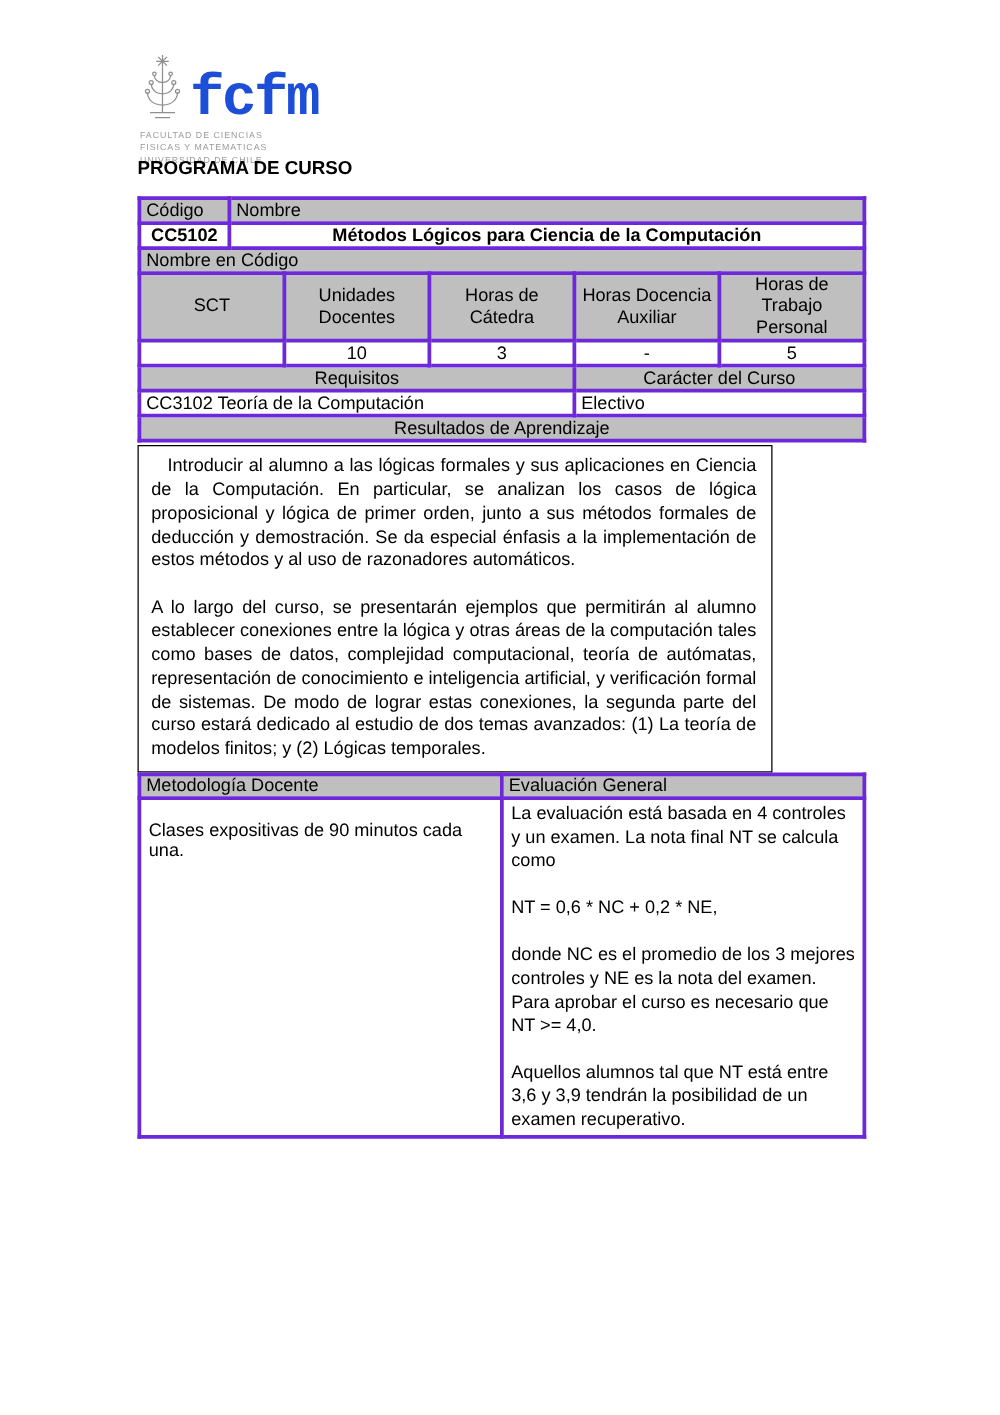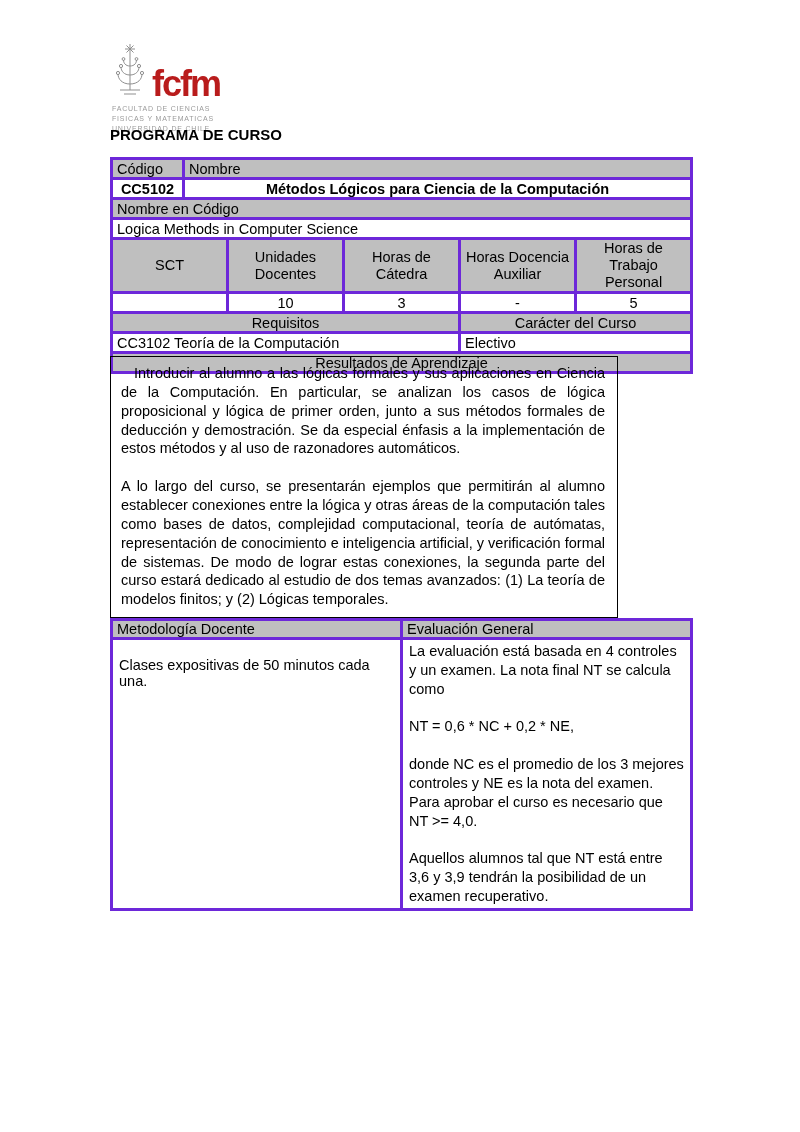--- a/index.html
+++ b/index.html
@@ -13,22 +13,22 @@
     color: #000;
     overflow: hidden;
   }
   .content { position: absolute; left: 110px; top: 0; width: 580px; height: 1132px; }
 
   
   .logo { position: absolute; left: 2px; top: 42px; width: 180px; }
   .logo-top { display: flex; align-items: flex-end; gap: 4px; }
   .tree-icon { display: block; }
   .fcfm-text {
-    font-size: 36px; font-weight: bold; color: #b91c1c;
-    letter-spacing: -2px; line-height: 0.9; font-family: Liberation Sans, sans-serif;
+    font-size: 46px; font-weight: bold; color: #1d4ed8;
+    letter-spacing: -2px; line-height: 0.9; font-family: Liberation Mono, monospace;
   }
   .logo-caption {
     margin-top: 4px; font-size: 7px; color: #9a9a9a;
     letter-spacing: 0.8px; line-height: 1.45; font-family: "Liberation Sans", sans-serif;
   }
 
   
   .doc-title {
     position: absolute; top: 126px; left: 0; width: 100%;
     text-align: left; font-weight: bold; font-size: 15px;
@@ -120,23 +120,20 @@
         <td class="gray">Código</td>
         <td class="gray" colspan="5">Nombre</td>
       </tr>
       <tr>
         <td class="bold center">CC5102</td>
         <td class="bold center" colspan="5">Métodos Lógicos para Ciencia de la Computación</td>
       </tr>
       <tr>
         <td class="gray" colspan="6">Nombre en Código</td>
       </tr>
-      <tr>
-        <td colspan="6">Logica Methods in Computer Science</td>
-      </tr>
       <tr class="row-sct">
         <td class="gray" colspan="2">SCT</td>
         <td class="gray">Unidades Docentes</td>
         <td class="gray">Horas de Cátedra</td>
         <td class="gray">Horas Docencia Auxiliar</td>
         <td class="gray">Horas de Trabajo Personal</td>
       </tr>
       <tr>
         <td class="center" colspan="2"></td>
         <td class="center">10</td>
@@ -168,21 +165,21 @@
           <col style="width:290px">
           <col style="width:290px">
         </colgroup>
       <tbody>
           <tr class="hdr">
         <td class="gray">Metodología Docente</td>
         <td class="gray">Evaluación General</td>
       </tr>
       <tr class="body">
         <td>
-          <p class="met-p">Clases expositivas de 50 minutos cada una.</p>
+          <p class="met-p">Clases expositivas de 90 minutos cada una.</p>
         </td>
         <td class="eval-cell">
           <p>La evaluación está basada en 4 controles y un examen. La nota final NT se calcula como</p>
           <p>NT = 0,6 * NC  +  0,2 * NE,</p>
           <p>donde NC es el promedio de los 3 mejores controles y NE es la nota del examen.  Para aprobar el curso es necesario que NT &gt;= 4,0.</p>
           <p>Aquellos alumnos tal que NT está entre 3,6 y 3,9 tendrán la posibilidad de un examen recuperativo.</p>
         </td>
       </tr>
     </tbody>
       </table>

